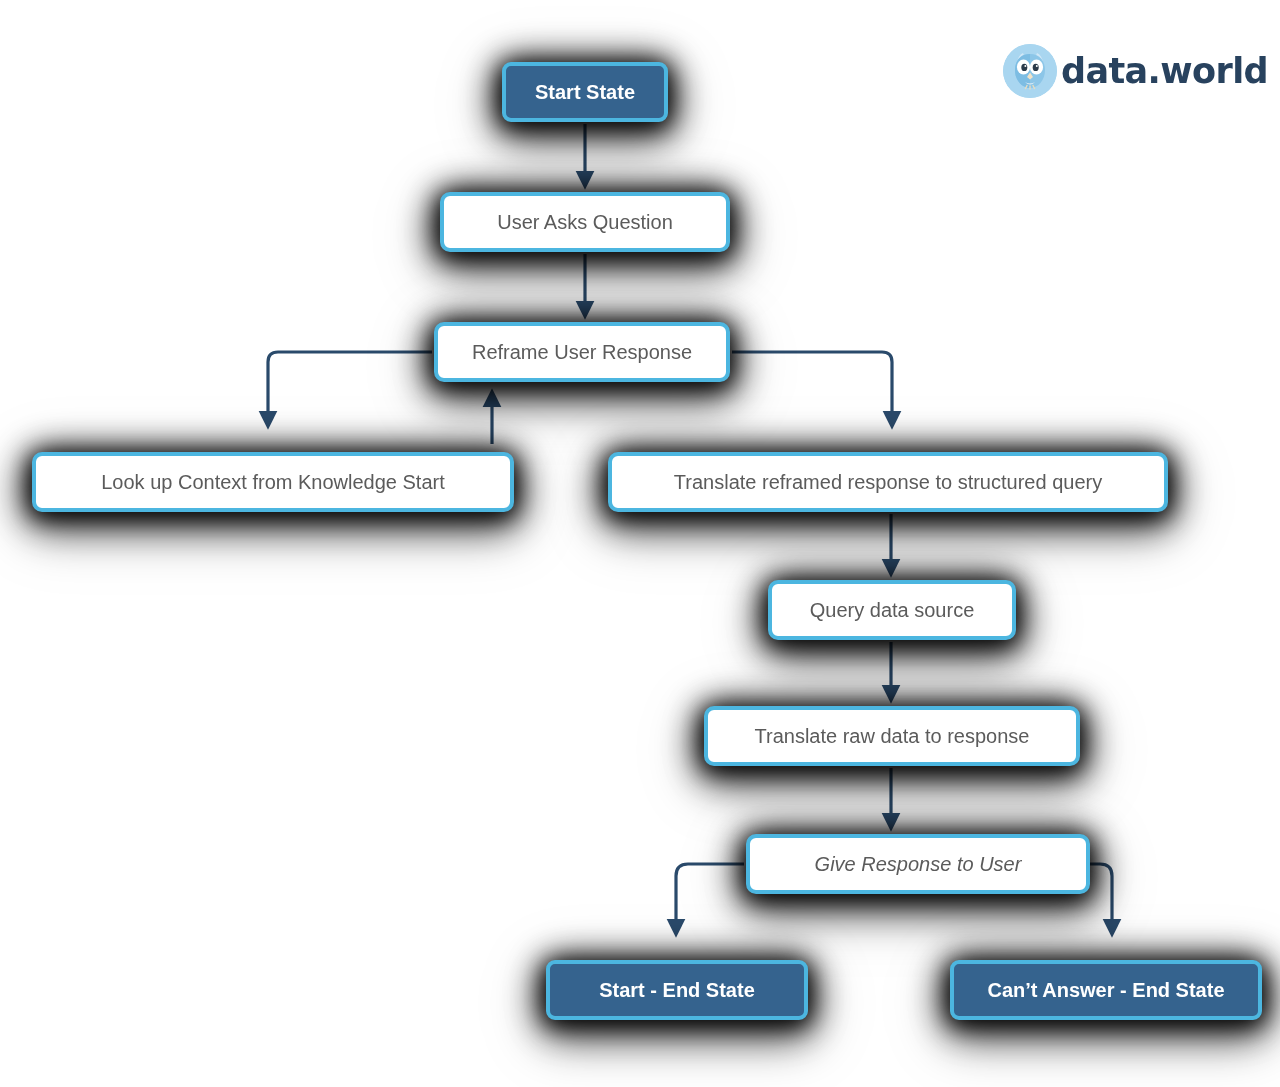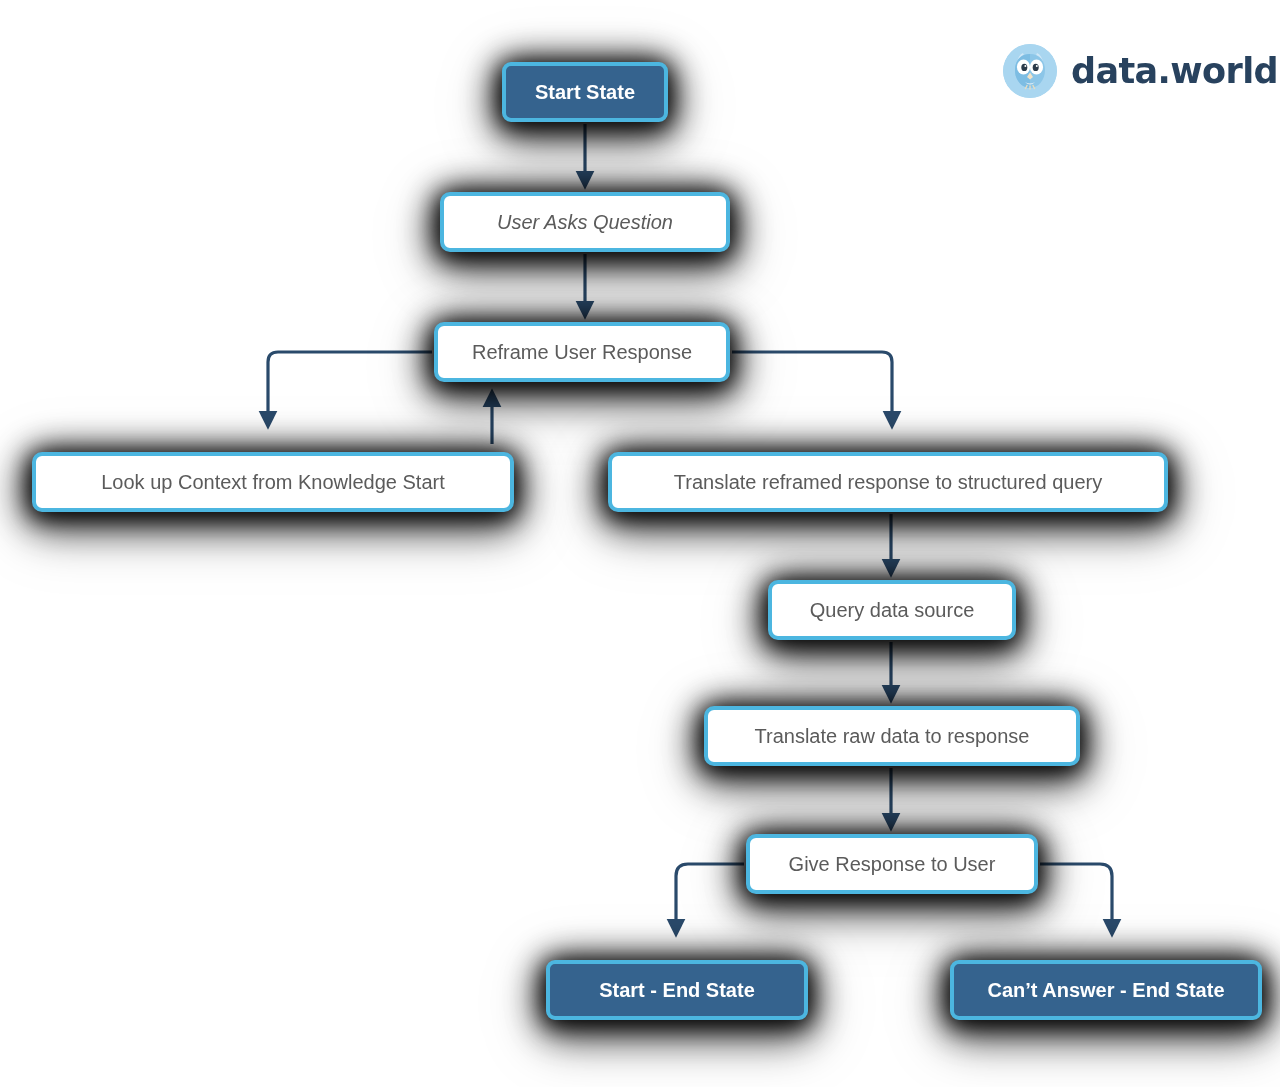--- a/index.html
+++ b/index.html
@@ -60,21 +60,21 @@
     border-radius: 9px;
   }
 
   
   #logo {
     position: absolute;
     left: 1003px;
     top: 44px;
     display: flex;
     align-items: center;
-    gap: 14px;
+    gap: 4px;
     z-index: 4;
   }
   #logo .owl-mark {
     width: 54px;
     height: 54px;
     border-radius: 50%;
     background: #a9d6f0;
     position: relative;
     flex: 0 0 auto;
     overflow: hidden;
@@ -119,39 +119,39 @@
       <path d="M744,864 L688,864 Q676,864 676,876 L676,934" marker-end="url(#arrow)"></path>
 
       <path d="M1040,864 L1100,864 Q1112,864 1112,876 L1112,934" marker-end="url(#arrow)"></path>
     </g>
   </svg>
 
   <div id="nodes">
       <div class="node terminal" style="left: 502px; top: 62px; width: 166px; height: 60px;">
         <span>Start State</span>
       </div>
-      <div class="node process" style="left: 440px; top: 192px; width: 290px; height: 60px; font-style: italic;">
+      <div class="node process" style="left: 440px; top: 192px; width: 290px; height: 60px;">
         <span>User Asks Question</span>
       </div>
       <div class="node process" style="left: 434px; top: 322px; width: 296px; height: 60px;">
         <span>Reframe User Response</span>
       </div>
       <div class="node process" style="left: 32px; top: 452px; width: 482px; height: 60px;">
         <span>Look up Context from Knowledge Start</span>
       </div>
       <div class="node process" style="left: 608px; top: 452px; width: 560px; height: 60px;">
         <span>Translate reframed response to structured query</span>
       </div>
       <div class="node process" style="left: 768px; top: 580px; width: 248px; height: 60px;">
         <span>Query data source</span>
       </div>
       <div class="node process" style="left: 704px; top: 706px; width: 376px; height: 60px;">
         <span>Translate raw data to response</span>
       </div>
-      <div class="node process" style="left: 746px; top: 834px; width: 292px; height: 60px;">
+      <div class="node process" style="left: 746px; top: 834px; width: 344px; height: 60px; font-style: italic;">
         <span>Give Response to User</span>
       </div>
       <div class="node terminal" style="left: 546px; top: 960px; width: 262px; height: 60px;">
         <span>Start - End State</span>
       </div>
       <div class="node terminal" style="left: 950px; top: 960px; width: 312px; height: 60px;">
         <span>Can’t Answer - End State</span>
       </div>
     </div>
 

